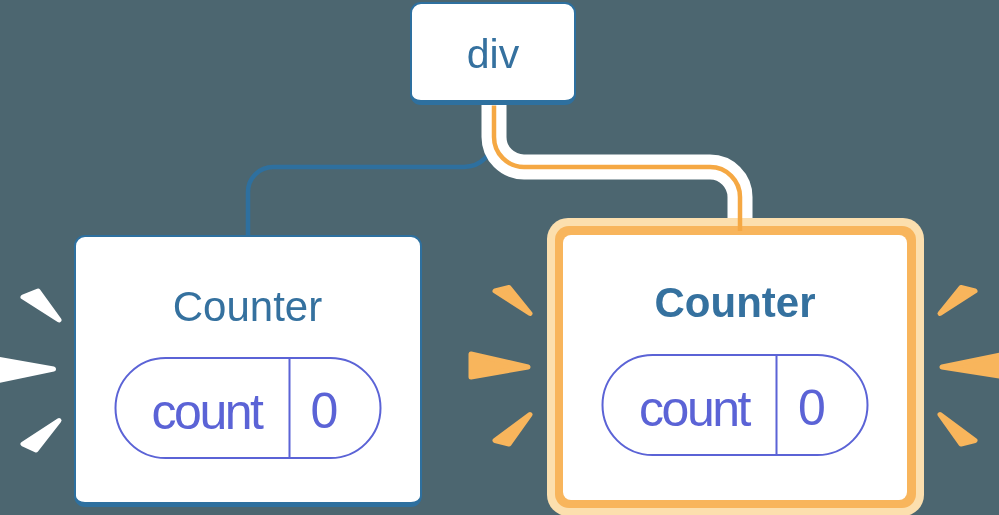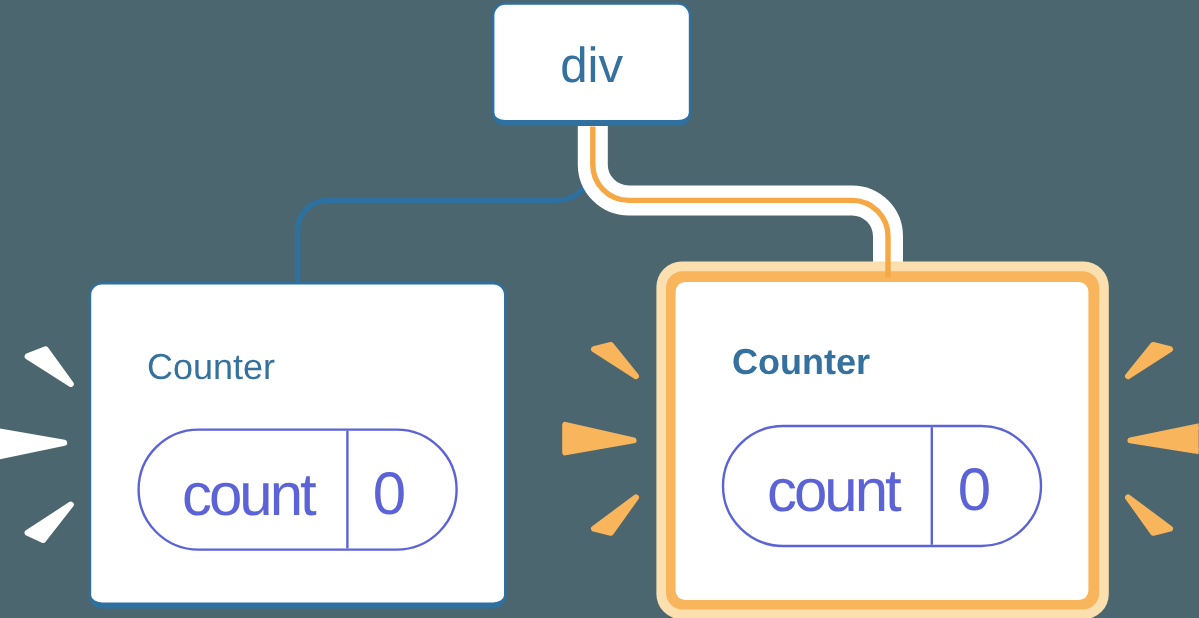--- a/index.html
+++ b/index.html
@@ -19,22 +19,22 @@
              border-radius:11px;z-index:2;}
 
   
   .card-right{position:absolute;left:546.5px;top:218px;width:377px;height:298px;box-sizing:border-box;
               background:var(--orange-pale);border-radius:21px;padding:8px;z-index:2;}
   .card-right .ring{width:100%;height:100%;box-sizing:border-box;background:var(--orange-strong);
                     border-radius:14px;padding:8.5px;}
   .card-right .inner{width:100%;height:100%;box-sizing:border-box;background:var(--card-bg);
                      border-radius:8px;position:relative;}
 
-  .card-title{position:absolute;left:0;right:0;top:49px;text-align:left;font-size:30px;
-              line-height:42px;color:var(--text-blue);margin-left:47px;}
+  .card-title{position:absolute;left:0;right:0;top:49px;text-align:center;font-size:42px;
+              line-height:42px;color:var(--text-blue);}
   .card-title.bold{font-weight:bold;top:47px;}
 
   
   .pill{position:absolute;left:50%;transform:translateX(-50%);top:120px;width:267px;height:102px;
         box-sizing:border-box;border:2px solid var(--purple);border-radius:51px;display:flex;}
   .card-right .pill{top:119px;}
   .pill .key{width:172px;border-right:2px solid var(--purple);display:flex;align-items:center;
              justify-content:center;text-align:right;}
   .pill .val{flex:1;display:flex;align-items:center;justify-content:center;}
   .pill .key span{font-size:50px;letter-spacing:-2.5px;color:var(--purple);line-height:1;transform:translate(4.5px,4px);}

